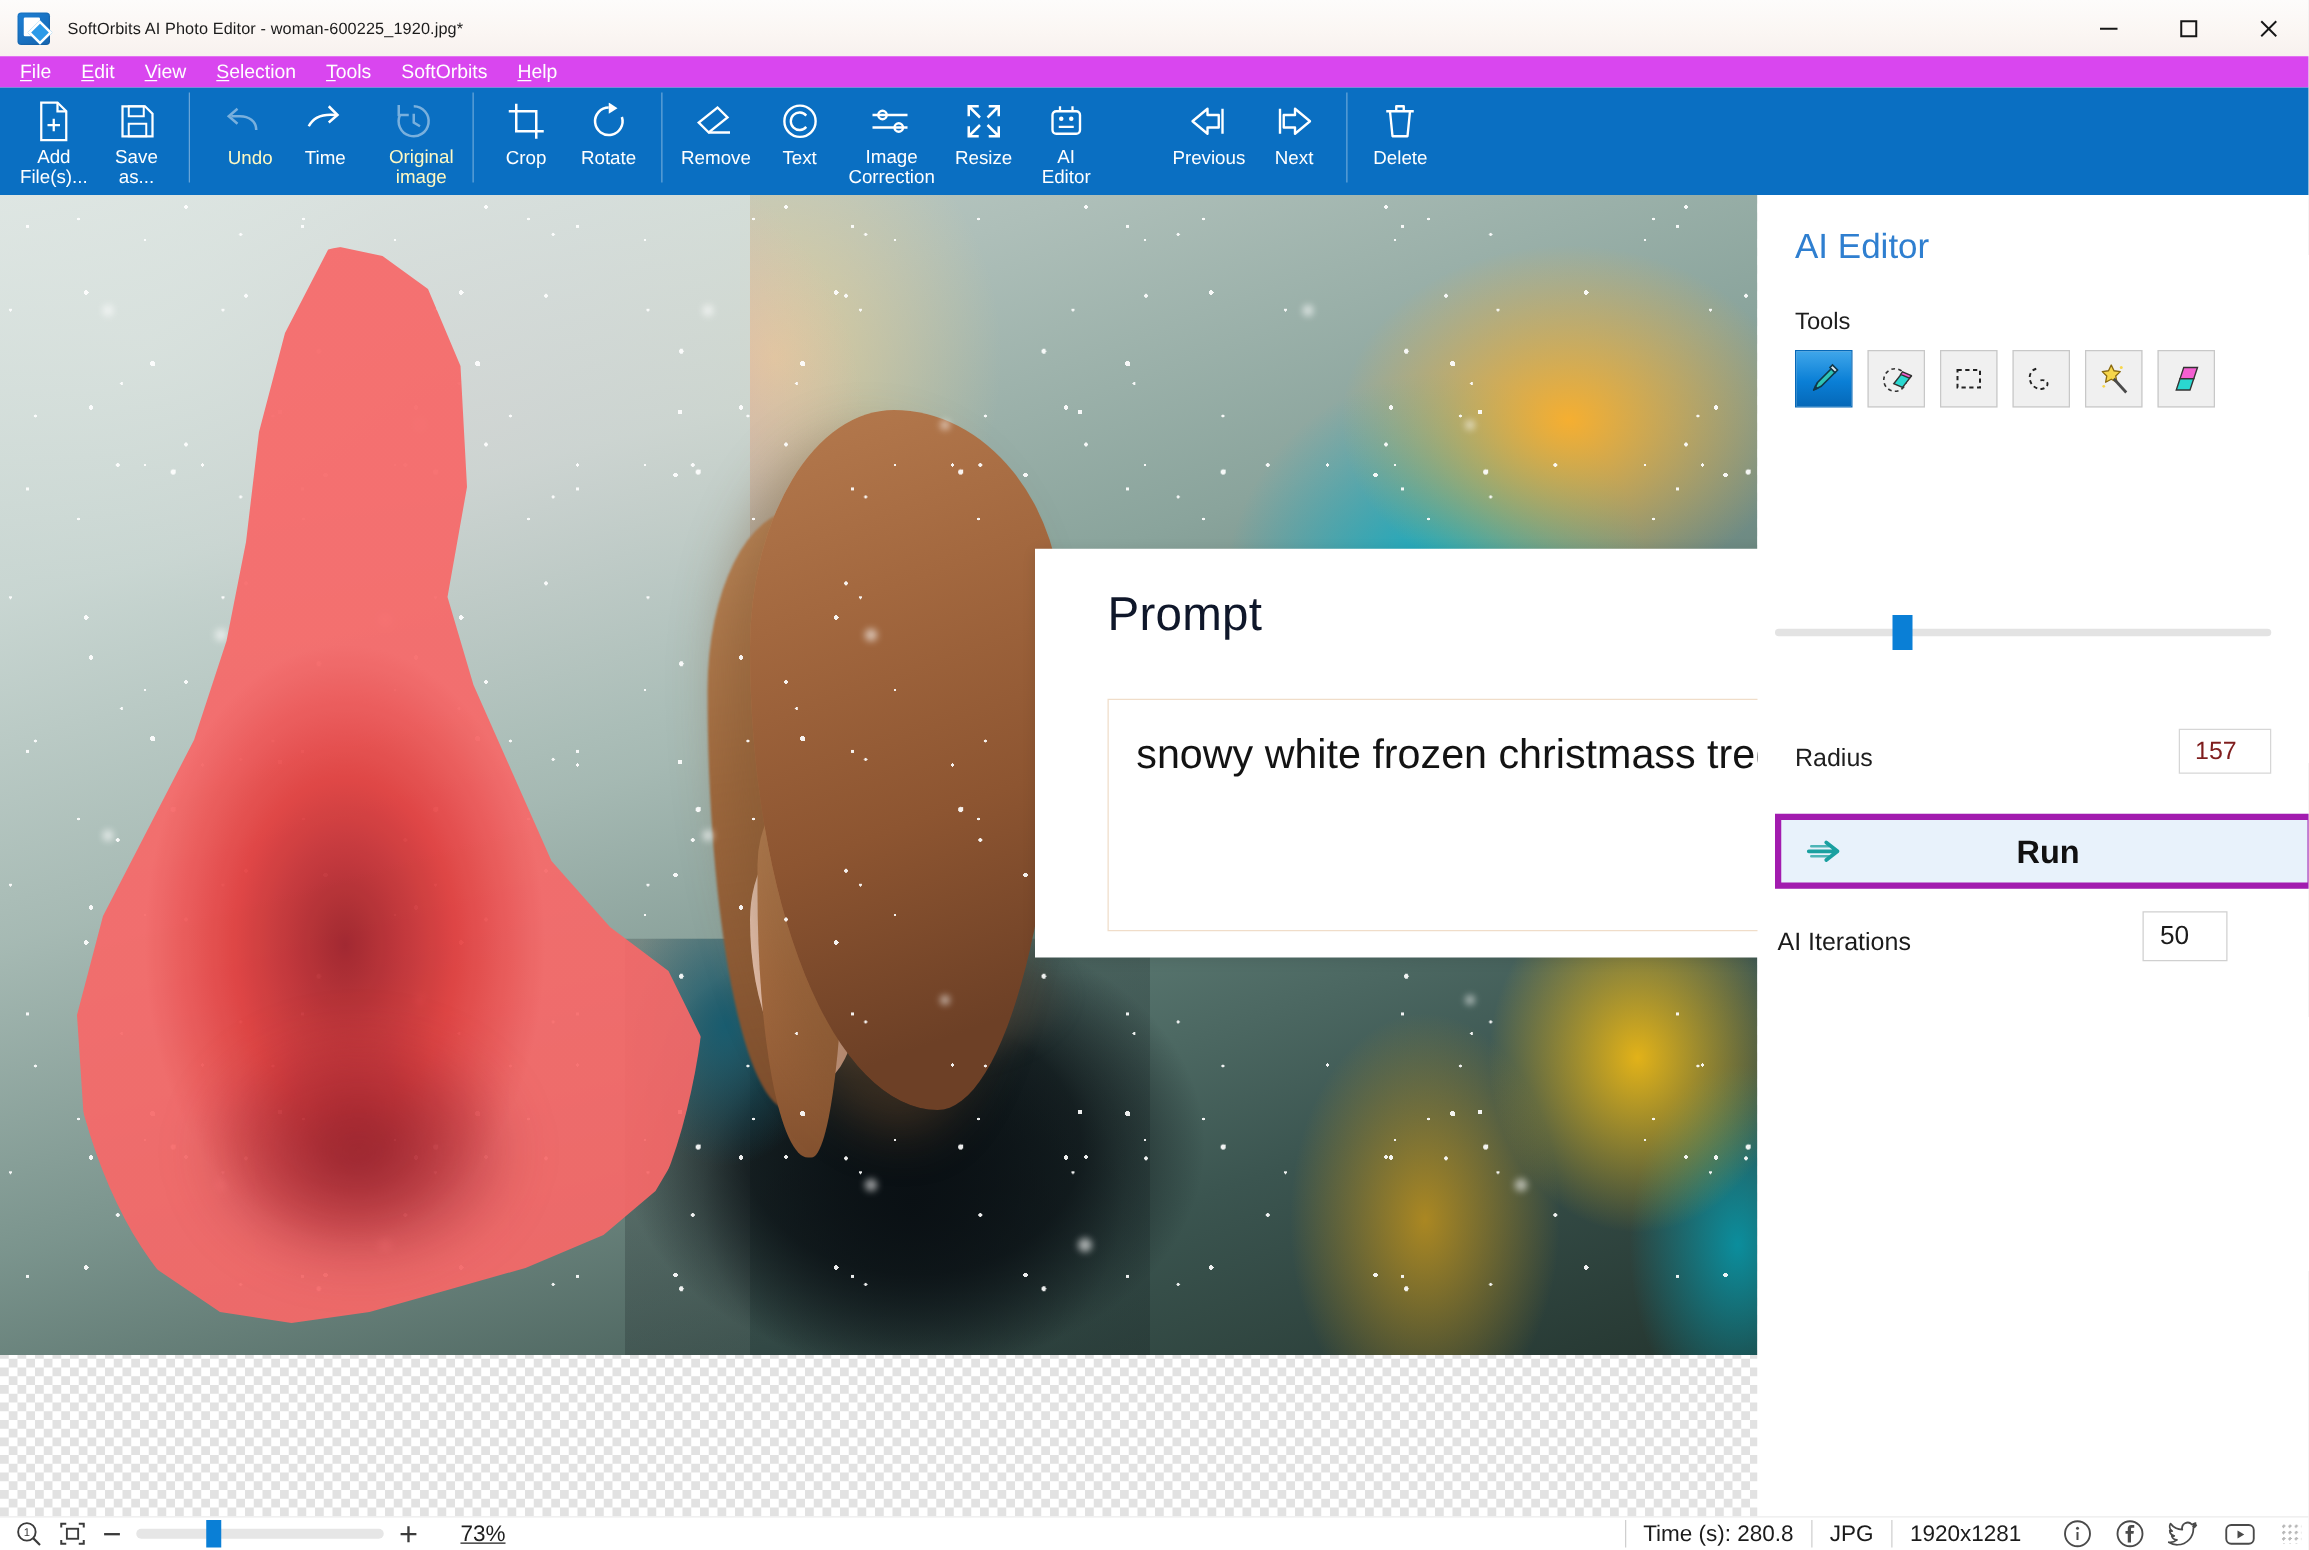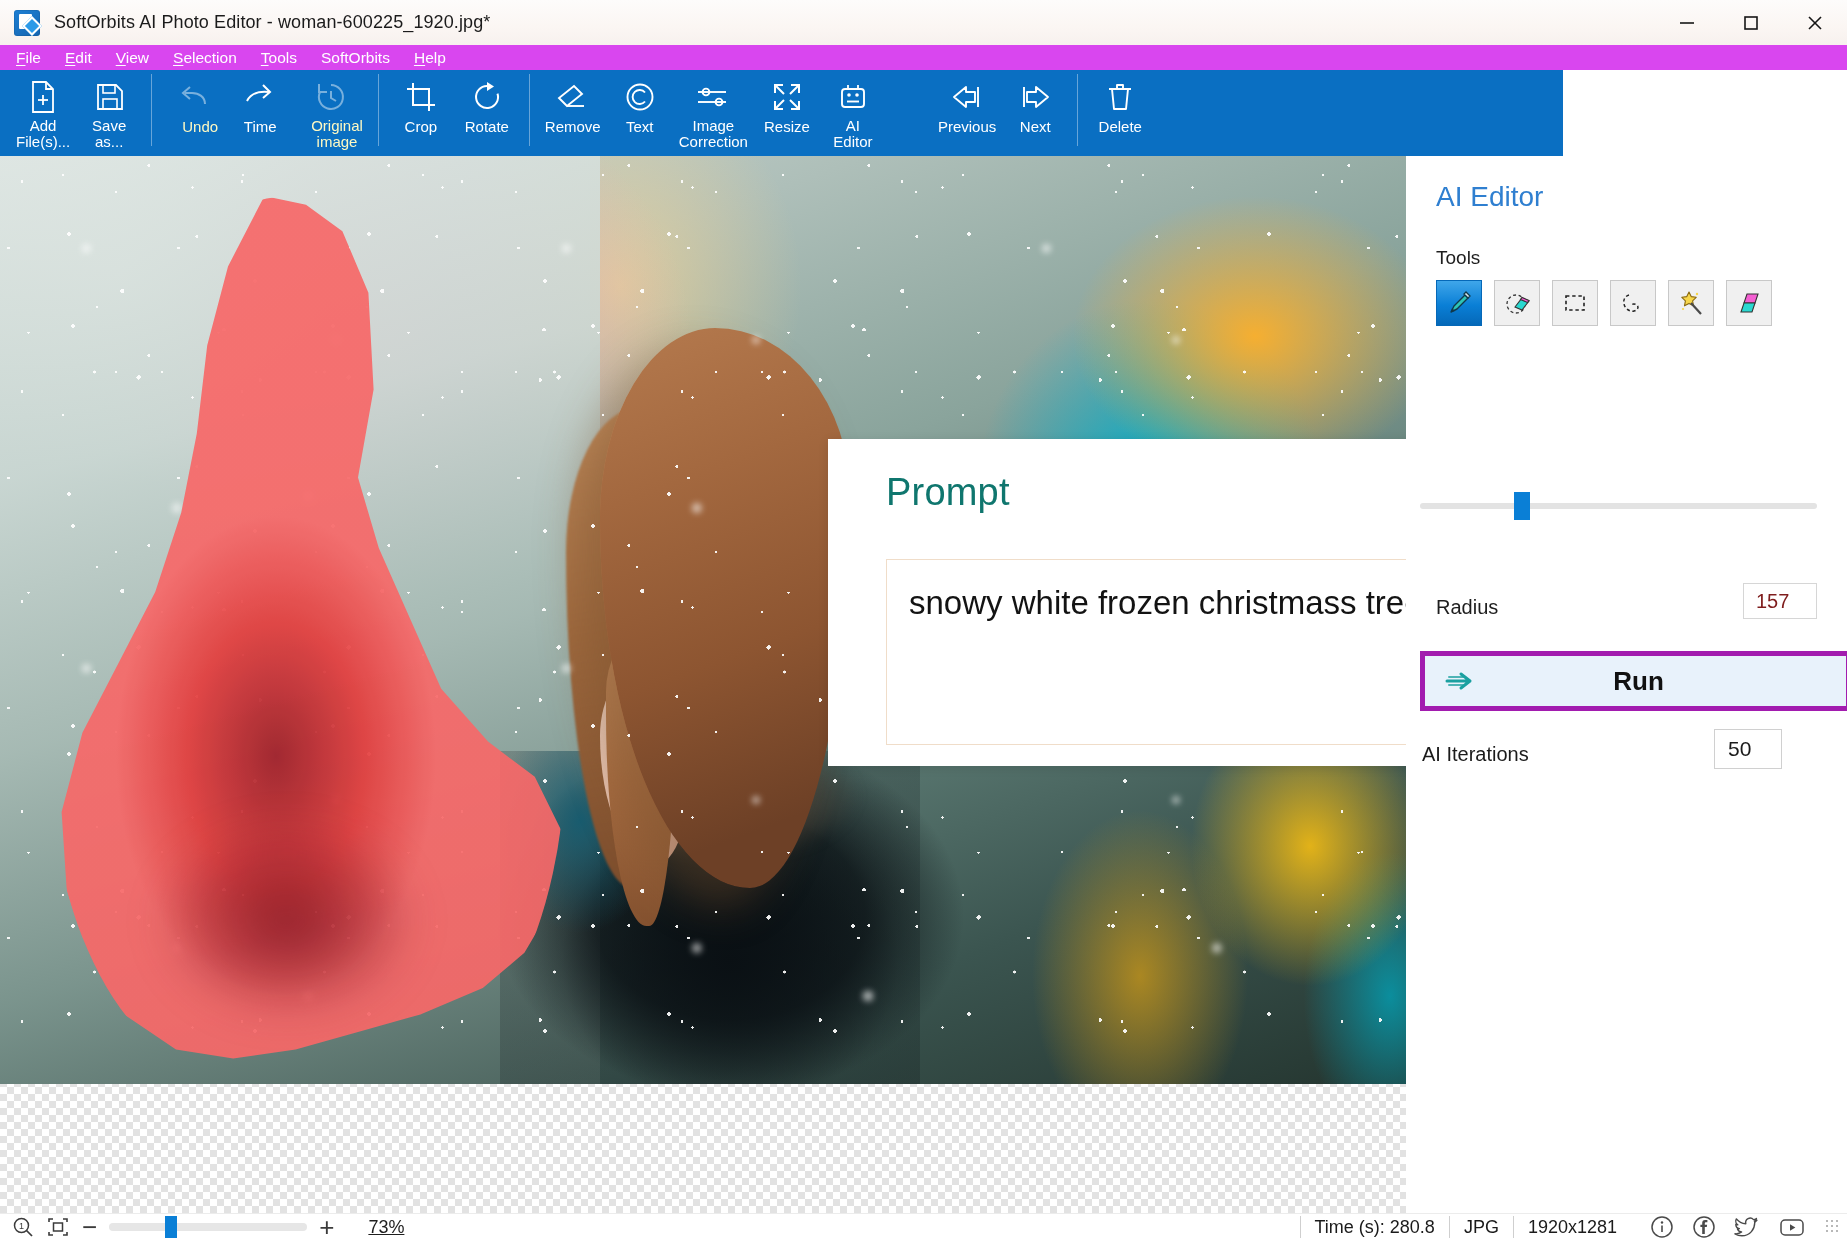--- a/index.html
+++ b/index.html
@@ -11,33 +11,33 @@
   .titlebar{position:absolute;left:0;top:0;width:1847px;height:45px;
     background:linear-gradient(to bottom,#fdfcfb 0%,#fbf6f3 60%,#f7f1ee 100%);
     display:flex;align-items:center;}
   .app-icon{width:26px;height:26px;margin-left:14px;border-radius:3px;
     background:linear-gradient(145deg,#1d7fd4,#1565b0);position:relative;flex:none;
     box-shadow:0 0 0 1px rgba(0,0,0,.08) inset;}
   .app-icon:before{content:"";position:absolute;left:5px;top:4px;width:13px;height:15px;
     background:#ffffff;border-radius:1px;}
   .app-icon:after{content:"";position:absolute;left:11px;top:9px;width:10px;height:10px;
     background:#2b9ae8;transform:rotate(45deg);border:2px solid #fff;}
-  .title-text{margin-left:14px;font-size:18px;color:#1b1b1b;letter-spacing:.1px;white-space:nowrap;}
+  .title-text{margin-left:14px;font-size:13px;color:#1b1b1b;letter-spacing:.1px;white-space:nowrap;}
   .wbtns{margin-left:auto;display:flex;height:45px;}
   .wbtn{width:64px;height:45px;display:flex;align-items:center;justify-content:center;cursor:default;}
   .wbtn svg{display:block;}
 
   
   .menubar{position:absolute;left:0;top:45px;width:1847px;height:25px;background:#d946ef;
     display:flex;align-items:center;padding-left:16px;box-sizing:border-box;}
   .menu-item{font-size:15.5px;color:#ffffff;margin-right:24px;white-space:nowrap;cursor:default;}
   .menu-item u{text-underline-offset:2px;}
 
   
-  .toolbar{position:absolute;left:0;top:70px;width:1563px;height:86px;background:#0a6fc2;
+  .toolbar{position:absolute;left:0;top:70px;width:1847px;height:86px;background:#0a6fc2;
     display:flex;align-items:flex-start;padding-left:10px;box-sizing:border-box;}
   .tb-btn{width:auto;min-width:54px;padding:0 6px;height:80px;display:flex;flex-direction:column;
     align-items:center;justify-content:flex-start;cursor:default;position:relative;}
   .tb-btn .ic{height:42px;display:flex;align-items:center;justify-content:center;margin-top:6px;}
   .tb-btn .lb{font-size:15px;color:#ffffff;line-height:16px;text-align:center;white-space:pre-line;margin-top:1px;}
   .tb-btn.disabled .lb{color:#fef9c3;margin-left:12px;}
   .tb-btn.disabled .ic svg{opacity:.45;}
   .tb-sep{width:1px;height:72px;background:rgba(255,255,255,.38);margin:4px 9px 0 9px;flex:none;}
   .tb-gap{width:46px;flex:none;}
 
@@ -139,21 +139,21 @@
       48% 97%, 36% 98%, 25% 97%, 15% 93%, 8% 87%, 4% 79%, 3% 70%, 7% 61%, 14% 53%,
       21% 45%, 26% 36%, 29% 27%, 31% 17%, 35% 8%);
     opacity:.93;}
   .mask-dark{position:absolute;left:76px;top:600px;width:330px;height:250px;
     background:radial-gradient(ellipse 165px 125px at 165px 125px, rgba(120,10,25,.75) 0%, rgba(150,20,35,.35) 55%, rgba(180,30,40,0) 80%);
     filter:blur(18px);}
 
   
   .prompt-panel{position:absolute;left:828px;top:439px;width:959px;height:327px;background:#ffffff;
     box-shadow:0 2px 10px rgba(0,0,0,.10);}
-  .prompt-title{position:absolute;left:58px;top:32px;font-size:38px;color:#0f766e;letter-spacing:.2px;}
+  .prompt-title{position:absolute;left:58px;top:32px;font-size:38px;color:#0f172a;letter-spacing:.2px;}
   .prompt-box{position:absolute;left:58px;top:120px;width:890px;height:186px;
     border:1px solid #f0ddc9;box-sizing:border-box;background:#fff;}
   .prompt-text{position:absolute;left:22px;top:22px;width:780px;font-size:33px;color:#131313;
     line-height:42px;}
   .prompt-scroll{position:absolute;right:1px;top:1px;width:56px;height:184px;background:#efefef;
     display:flex;flex-direction:column;justify-content:space-between;align-items:center;
     padding:18px 0;box-sizing:border-box;}
   .sc-arrow{width:0;height:0;}
   .sc-up{border-left:19px solid transparent;border-right:19px solid transparent;border-bottom:20px solid #9b9b9b;}
   .sc-dn{border-left:19px solid transparent;border-right:19px solid transparent;border-top:20px solid #9b9b9b;}

